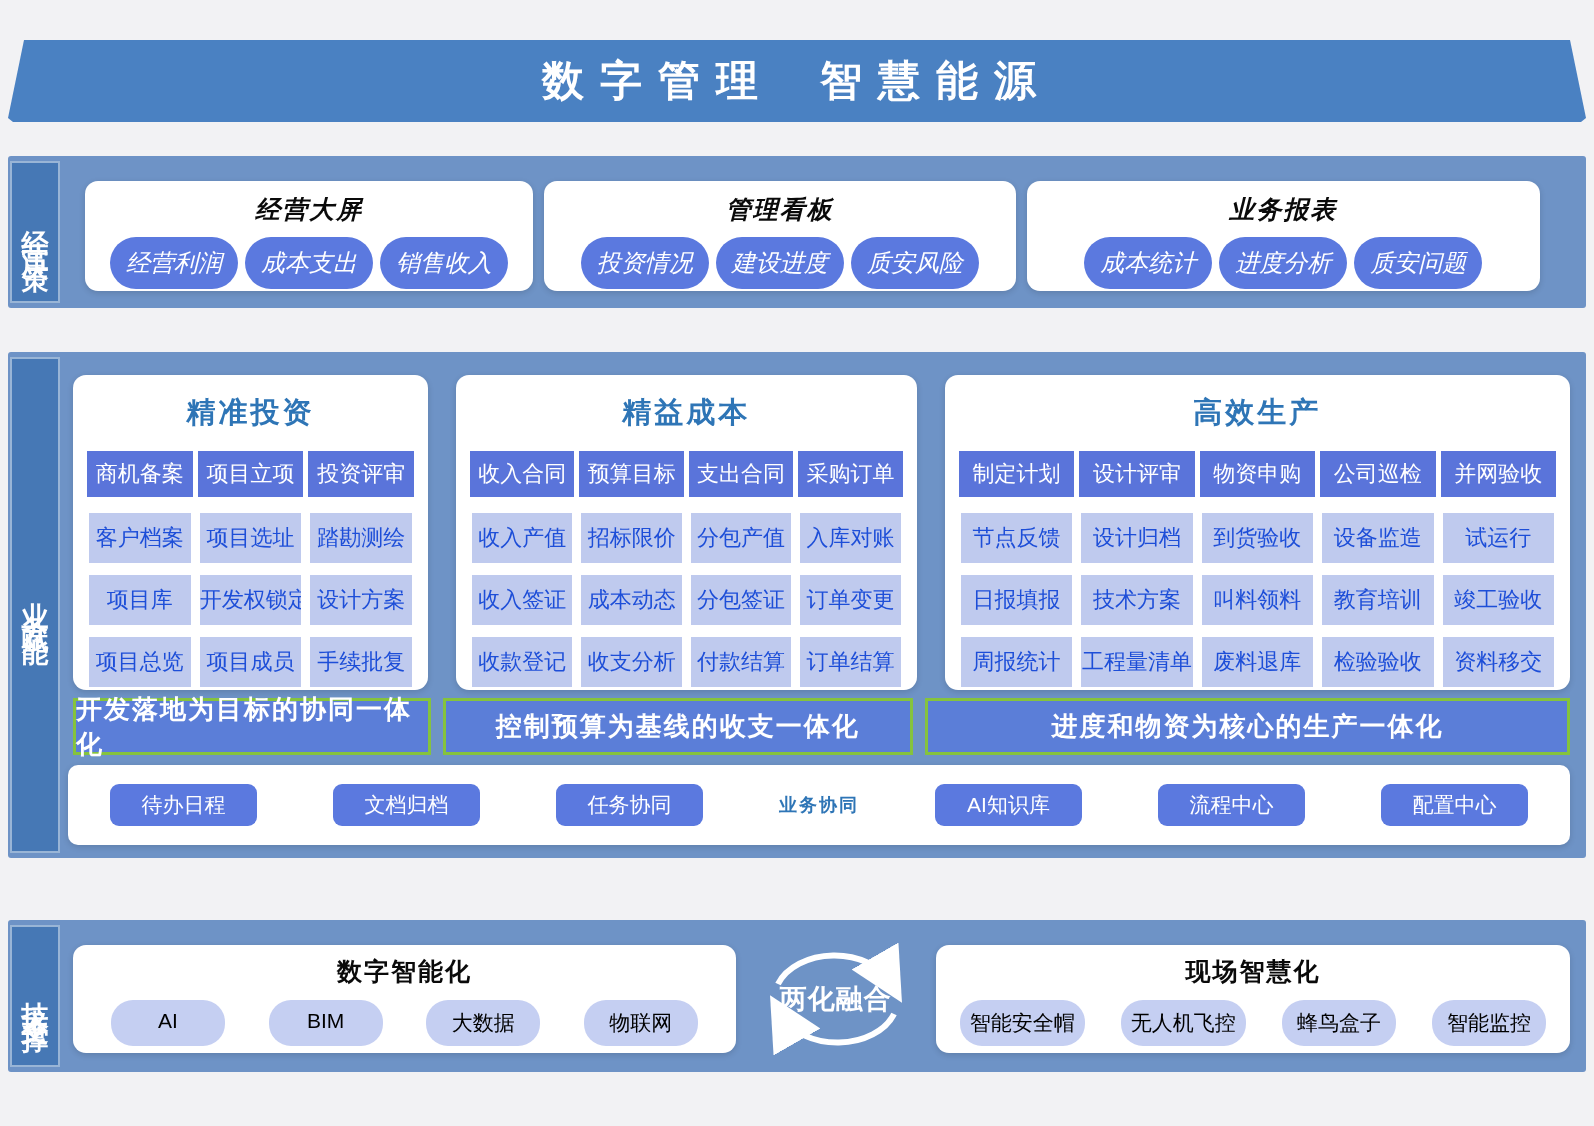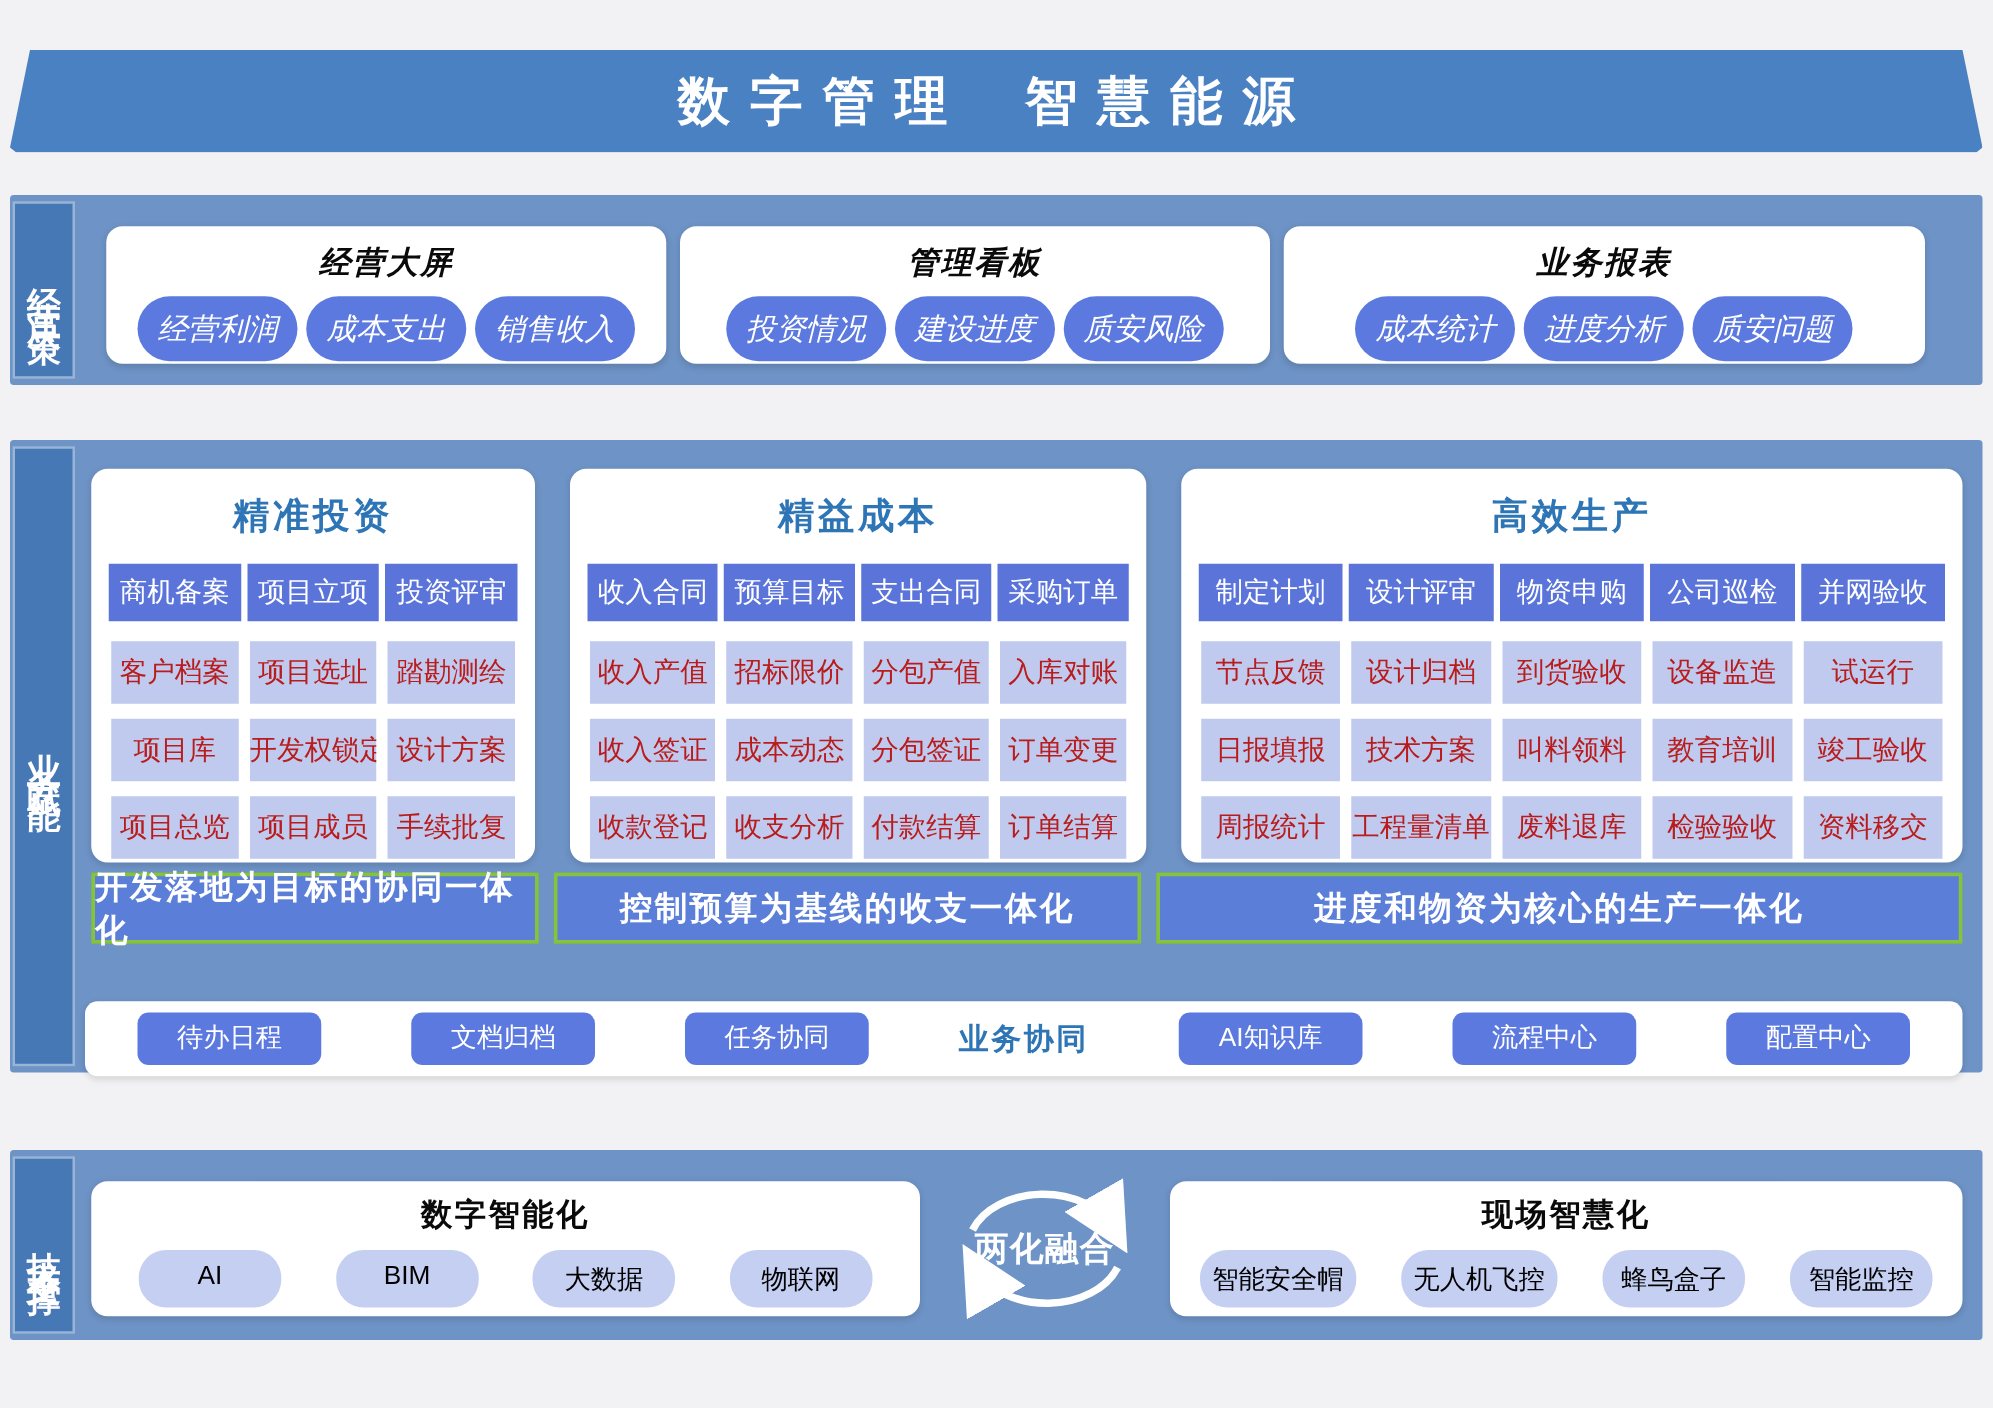--- a/index.html
+++ b/index.html
@@ -31,33 +31,33 @@
 
   
   .biz-cards{position:absolute;left:65px;right:16px;top:23px;height:315px;display:flex;gap:28px;}
   .biz-card{background:#fff;border-radius:13px;box-shadow:0 2px 6px rgba(0,0,0,.14);
       padding:12px 12px 0;box-sizing:border-box;}
   .biz-title{text-align:center;color:#2e75b6;font-size:29px;font-weight:bold;letter-spacing:3px;margin:6px 0 18px;}
   .hdr-row{display:flex;gap:5px;margin:16px 2px 16px;}
   .hdr-cell{flex:1;background:#5a74da;color:#fff;text-align:center;font-size:22px;
       height:46px;line-height:46px;overflow:hidden;white-space:nowrap;}
   .body-row{display:flex;gap:9px;margin:0 4px 12px;}
-  .body-cell{flex:1;background:#bfcaee;color:#b91c1c;text-align:center;font-size:22px;
+  .body-cell{flex:1;background:#bfcaee;color:#1d4ed8;text-align:center;font-size:22px;
       height:50px;line-height:50px;overflow:hidden;white-space:nowrap;}
 
   .banners{position:absolute;left:65px;right:16px;top:346px;height:57px;display:flex;gap:12px;}
   .banner-item{box-sizing:border-box;background:#5b7ed8;border:3px solid #85c33d;color:#fff;
       font-size:26px;font-weight:bold;letter-spacing:2px;display:flex;align-items:center;justify-content:center;}
 
-  .collab{position:absolute;left:60px;right:16px;top:413px;height:60px;background:#fff;border-radius:10px;
+  .collab{position:absolute;left:60px;right:16px;top:413px;height:80px;background:#fff;border-radius:10px;
       box-shadow:0 2px 6px rgba(0,0,0,.14);display:flex;align-items:center;justify-content:space-between;
-      padding:0 42px;box-sizing:border-box;margin-top:36px;}
+      padding:0 42px;box-sizing:border-box;}
   .collab-btn{background:#5b79df;color:#fff;font-size:21px;border-radius:9px;width:147px;height:42px;
       line-height:42px;text-align:center;}
-  .collab-label{color:#2e75b6;font-size:24px;font-weight:bold;letter-spacing:2px;text-align:right;}
+  .collab-label{color:#2e75b6;font-size:18px;font-weight:bold;letter-spacing:2px;text-align:right;}
 
   
   .tech-row{position:absolute;left:65px;right:16px;top:25px;height:108px;display:flex;align-items:center;}
   .tech-card{background:#fff;border-radius:13px;box-shadow:0 2px 6px rgba(0,0,0,.14);height:108px;
       box-sizing:border-box;display:flex;flex-direction:column;align-items:center;padding-top:10px;}
   .tech-title{font-size:25px;font-weight:bold;color:#0a0a0a;letter-spacing:2px;}
   .tech-pills{display:flex;width:100%;justify-content:space-between;box-sizing:border-box;margin-top:12px;}
   .tech-pill{background:#c5cff2;color:#000;font-size:21px;border-radius:22px;min-width:114px;
       text-align:center;padding:9px 10px;box-sizing:border-box;}
   .fusion{width:200px;flex:none;position:relative;height:108px;display:flex;align-items:center;justify-content:center;}

